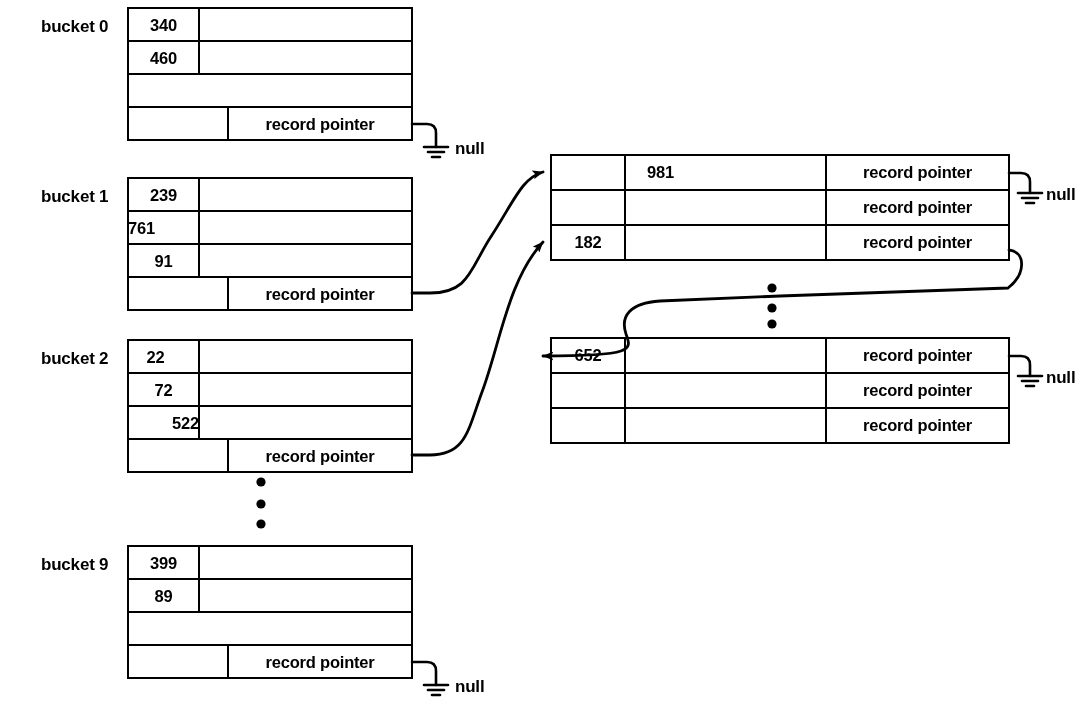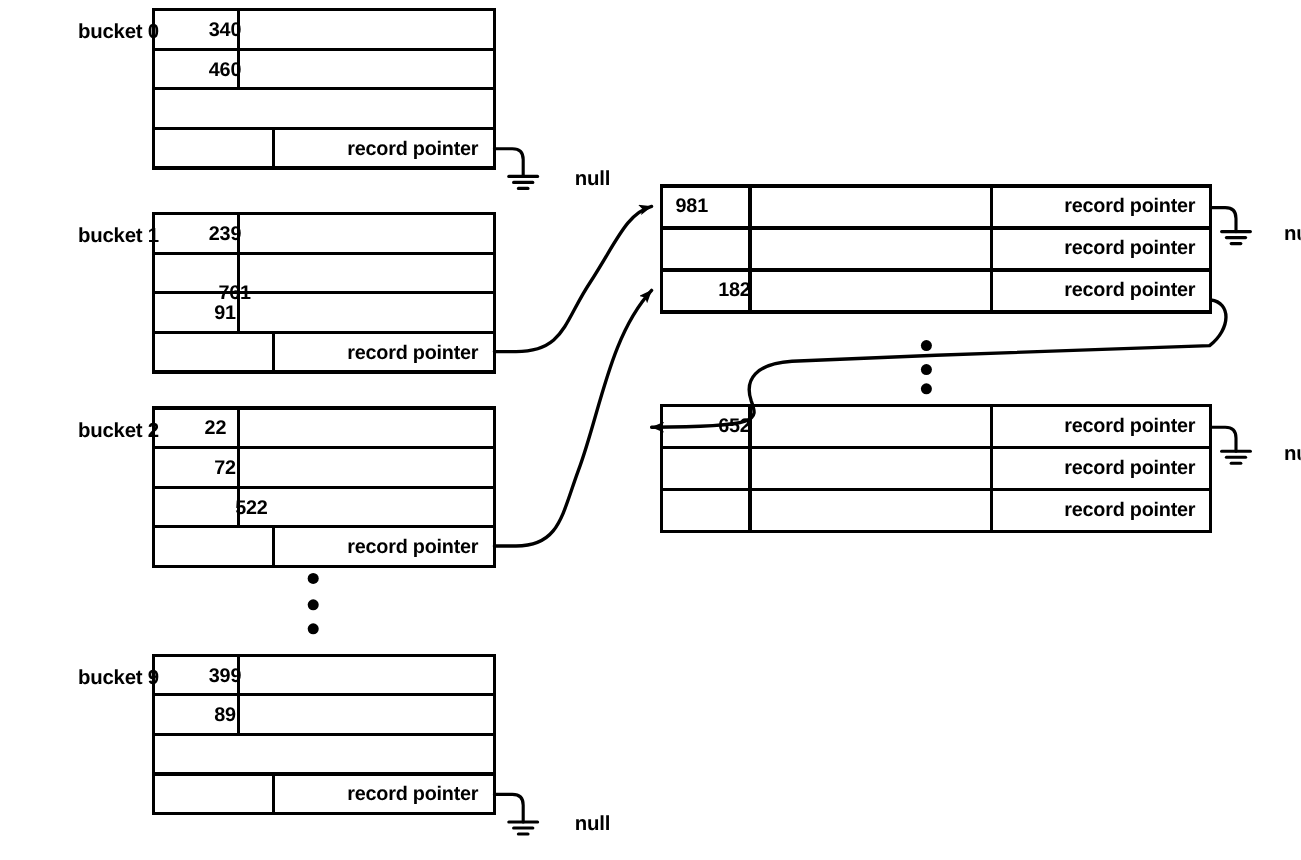--- a/index.html
+++ b/index.html
@@ -26,21 +26,20 @@
     height: 717px;
     overflow: visible;
   }
   .lbl {
     position: absolute;
     font-size: 17px;
     font-weight: 700;
     letter-spacing: -0.2px;
     white-space: nowrap;
     line-height: 1;
-    margin-left: 24px;
   }
   .cell-text {
     font-size: 16.5px;
     font-weight: 700;
     letter-spacing: -0.2px;
     line-height: 1;
   }
   .caption {
     position: absolute;
     font-size: 16.5px;
@@ -184,36 +183,36 @@
   <div class="lbl" style="left:41px; top:188px;">bucket 1</div>
   <div class="lbl" style="left:41px; top:350px;">bucket 2</div>
   <div class="lbl" style="left:41px; top:556px;">bucket 9</div>
 
   <div class="lbl cell-text" style="left:128px; top:17px;  width:71px; text-align:center;">340</div>
   <div class="lbl cell-text" style="left:128px; top:50px;  width:71px; text-align:center;">460</div>
   <div class="lbl cell-text" style="left:228px; top:116px; width:184px; text-align:center;">record pointer</div>
   <div class="lbl" style="left:455px; top:140px;">null</div>
 
   <div class="lbl cell-text" style="left:128px; top:187px; width:71px; text-align:center;">239</div>
-  <div class="lbl cell-text" style="left:128px; top:236px; width:87px; text-align:center;">761</div>
+  <div class="lbl cell-text" style="left:128px; top:220px; width:87px; ">761</div>
   <div class="lbl cell-text" style="left:128px; top:253px; width:71px; text-align:center;">91</div>
   <div class="lbl cell-text" style="left:228px; top:286px; width:184px; text-align:center;">record pointer</div>
 
   <div class="lbl cell-text" style="left:128px; top:349px; width:55px; text-align:center;">22</div>
   <div class="lbl cell-text" style="left:128px; top:382px; width:71px; text-align:center;">72</div>
   <div class="lbl cell-text" style="left:128px; top:415px; width:71px; text-align:right;">522</div>
   <div class="lbl cell-text" style="left:228px; top:448px; width:184px; text-align:center;">record pointer</div>
 
   <div class="lbl cell-text" style="left:128px; top:555px; width:71px; text-align:center;">399</div>
   <div class="lbl cell-text" style="left:128px; top:588px; width:71px; text-align:center;">89</div>
   <div class="lbl cell-text" style="left:228px; top:654px; width:184px; text-align:center;">record pointer</div>
   <div class="lbl" style="left:455px; top:678px;">null</div>
 
 
-  <div class="lbl cell-text" style="left:539px; top:164px; width:94px; text-align:left;">981</div>
+  <div class="lbl cell-text" style="left:580px; top:164px; width:94px; text-align:right;">981</div>
   <div class="lbl cell-text" style="left:551px; top:199px; width:74px; text-align:center;"></div>
   <div class="lbl cell-text" style="left:551px; top:234px; width:74px; text-align:center;">182</div>
   <div class="lbl cell-text" style="left:826px; top:164px; width:183px; text-align:center;">record pointer</div>
   <div class="lbl cell-text" style="left:826px; top:199px; width:183px; text-align:center;">record pointer</div>
   <div class="lbl cell-text" style="left:826px; top:234px; width:183px; text-align:center;">record pointer</div>
   <div class="lbl" style="left:1046px; top:186px;">null</div>
 
   <div class="lbl cell-text" style="left:551px; top:347px; width:74px; text-align:center;">652</div>
   <div class="lbl cell-text" style="left:551px; top:382px; width:74px; text-align:center;"></div>
   <div class="lbl cell-text" style="left:551px; top:417px; width:74px; text-align:center;"></div>

